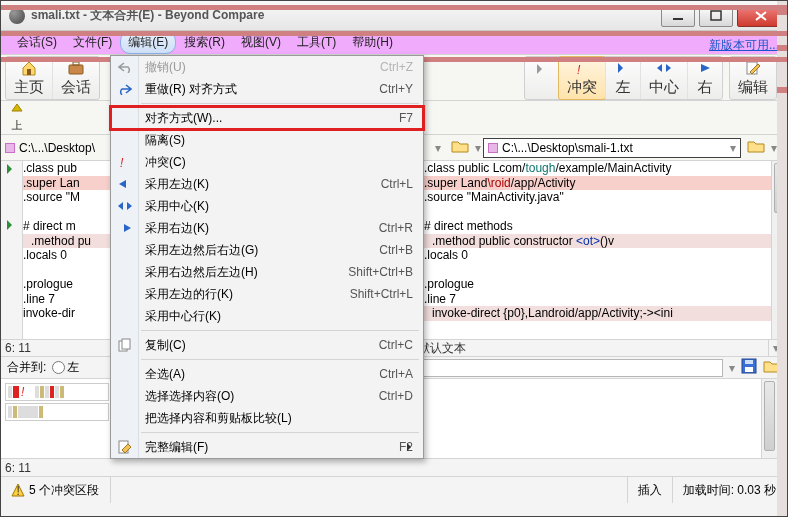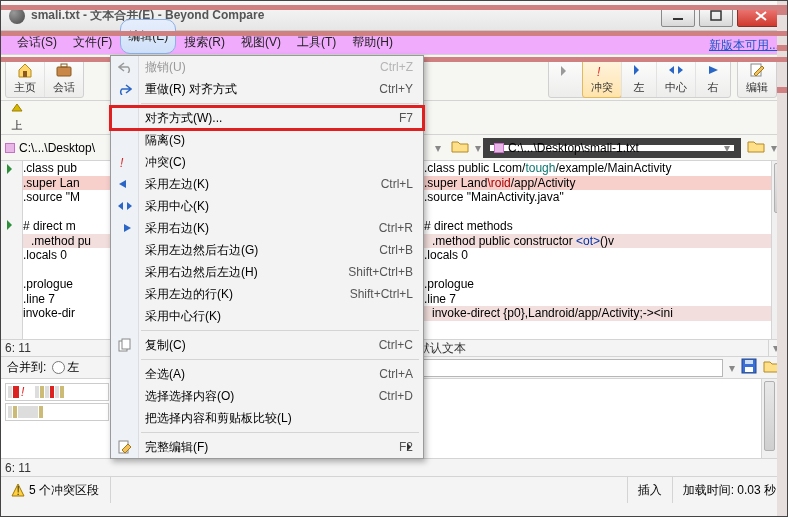--- a/index.html
+++ b/index.html
@@ -11,42 +11,42 @@
   .titlebar .title { color:#555; flex:1;font-weight:bold; }
   .winbtn { height: 22px; display:flex; align-items:center; justify-content:center; border:1px solid #8a8a8a; background:linear-gradient(#fefefe,#d8d8d8); margin-left:4px; color:#333; border-radius:2px;}
   .winbtn.close { background: linear-gradient(#f08080,#cf3a2d); color:#fff; border-color:#8a3028;}
   .winbtn.min, .winbtn.max { width:34px; }
   .winbtn.close { width:48px; }
   .winbtn svg { display:block; }
 
   
   .menubar { height:24px; background:#f0abfc; display:flex; align-items:flex-end; padding:0 8px; border-bottom:1px solid #d4d4d4;}
   .menubar .item { padding:3px 8px; color:#222; }
-  .menubar .item.open { background:linear-gradient(#e6eefc,#cfe0f8); border:1px solid #8cb0e6; padding:8px 7px; border-radius:10px;}
+  .menubar .item.open { background:linear-gradient(#e6eefc,#cfe0f8); border:1px solid #8cb0e6; padding:2px 7px; border-radius:10px;}
   .menubar .spacer { flex:1; }
   .menubar .link { color:#1857c9; text-decoration:underline; }
 
   
   .toolbar { height:46px; background:#f6f6f3; border-bottom:1px solid #d4d4d4; display:flex; align-items:center; padding:0 4px; position:relative;}
   .btngrp { display:flex; border:1px solid #d0d0d0; border-radius:3px; background:linear-gradient(#fdfdfd,#ededec); margin-right:6px;}
   .tbtn { display:flex; flex-direction:column; align-items:center; justify-content:center; padding:2px 8px; color:#333; min-width:34px; gap:1px;}
   .tbtn + .tbtn { border-left:1px solid #e2e2e2; }
   .tbtn .ico { width:18px; height:18px; display:flex; align-items:center; justify-content:center; }
   .tbtn.sel { background:linear-gradient(#fff5e1,#ffe3ab); border:1px solid #e3b95f; margin:-1px; border-radius:3px; }
-  .tbtn .lbl { font-size:11px; }
+  .tbtn .lbl { font-size:15px; }
 
   
   .toolbar2 { height:34px; background:#f6f6f3; border-bottom:1px solid #d4d4d4; display:flex; align-items:center; padding:0 6px; gap:6px; }
   .tbtn2 { display:flex; flex-direction:column; align-items:center; padding:1px 4px; }
   .tbtn2 .lbl { font-size:11px; color:#222;}
 
   
   .pathrow { height:26px; background:#f6f6f3; border-bottom:1px solid #d4d4d4; display:flex; align-items:center; padding:0 4px;}
   .pathrow .left { width:112px; display:flex; align-items:center; gap:4px; overflow:hidden;}
-  .pathbox { flex:1; height:20px; border:7px solid #404040; background:#fff; display:flex; align-items:center; padding:0 4px; gap:4px; }
+  .pathbox { flex:1; height:20px; border:1px solid #404040; background:#fff; display:flex; align-items:center; padding:0 4px; gap:4px; }
   .pathbox .sq { width:10px; height:10px; border:1px solid #c86fc8; background:#e8b7e8; }
   .pathrow .ricons { display:flex; align-items:center; gap:6px; padding:0 6px;}
 
   
   .compare { display:flex; height:178px; }
   .gutter { width:22px; background:#f4f4f4; border-right:1px solid #d4d4d4; display:flex; flex-direction:column; align-items:center; padding-top:2px; gap:42px;}
   .panel { flex:1; background:#fff; font-family:"Consolas","Courier New",monospace; font-size:12px; position:relative; overflow:hidden;}
   .panel .line { white-space:pre; height:14.5px; }
   .panel.left { flex:0 0 90px; }
   .panel.right { flex:1; border-left:1px solid #d4d4d4;}

